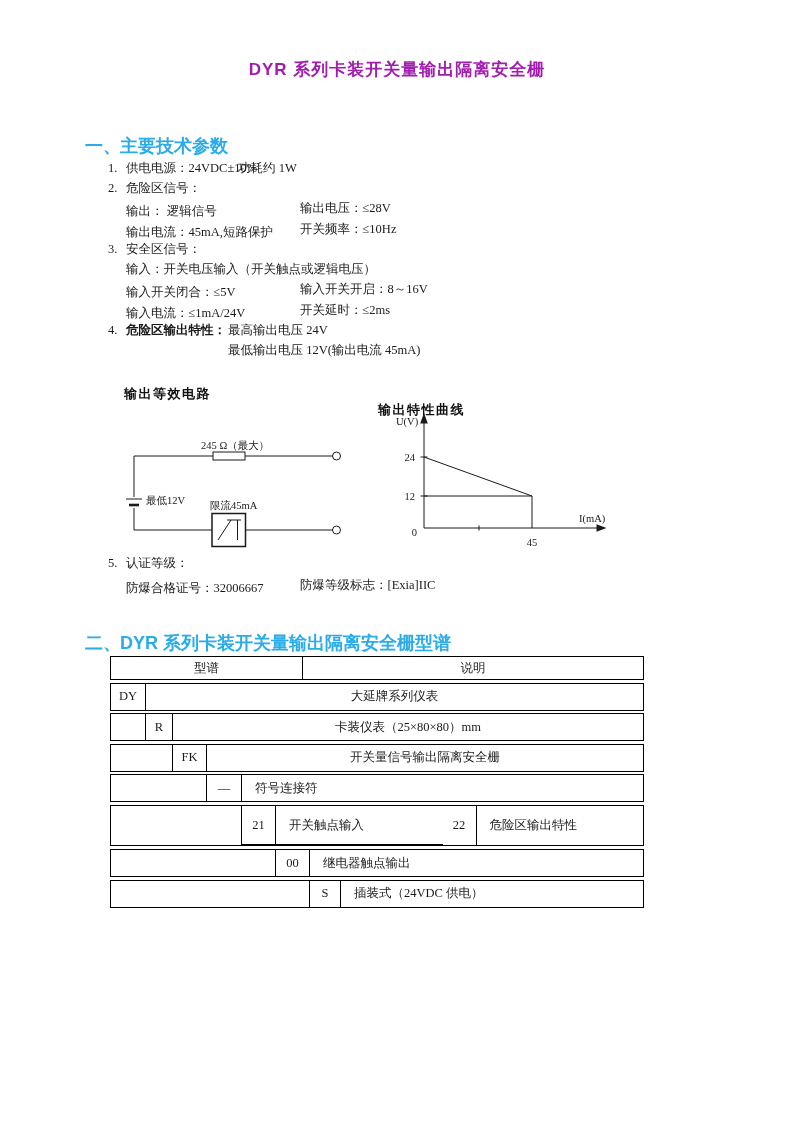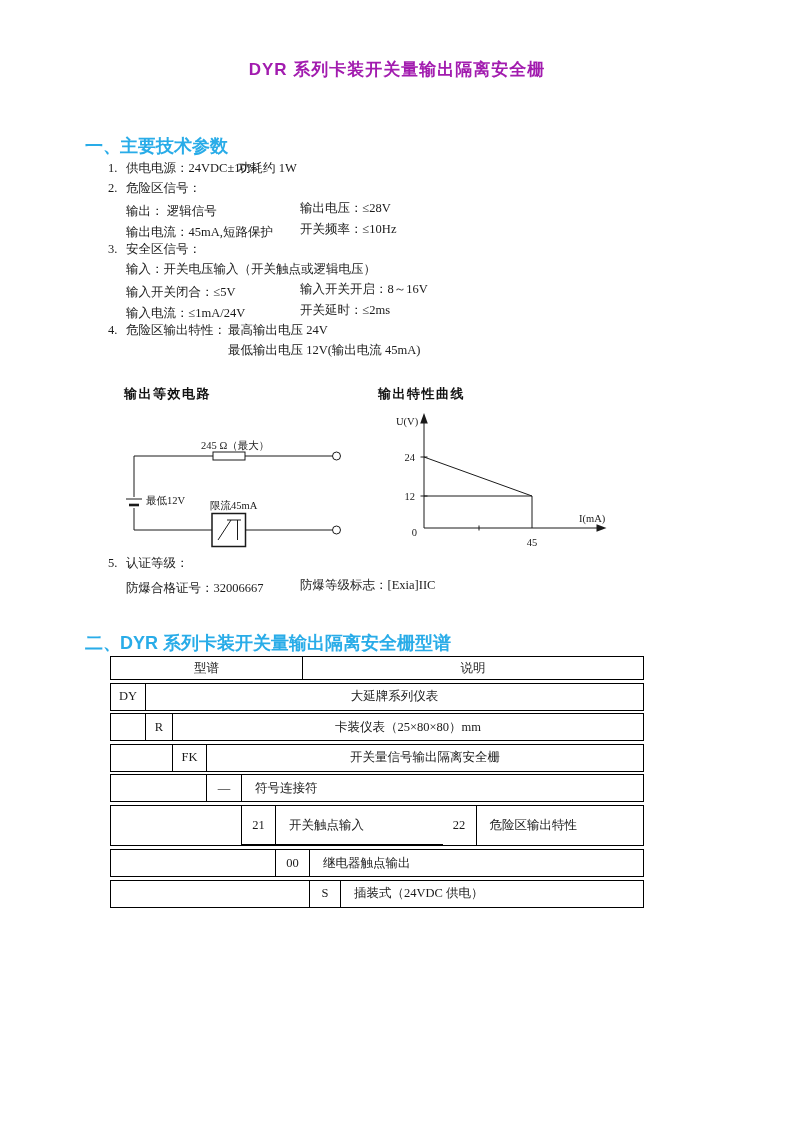--- a/index.html
+++ b/index.html
@@ -27,29 +27,29 @@
   .sec-h .sec-num { display:inline-block; width:35px; }
 
   .spec-list { position:absolute; left:108px; top:158px; font-size:12.5px; }
   .cert-list { position:absolute; left:108px; top:553px; font-size:12.5px; }
   .sline { display:flex; height:20.3px; align-items:center; white-space:pre; }
   .cert-list .sline { height:21.5px; }
   .sline .num { display:inline-block; width:18px; }
   .sline .c1 { display:inline-block; }
   .w174 { width:174px;margin-top:6px; }
   .w112 { width:112px; }
-  .w102 { width:102px; }
+  .w102 { width:102px;font-weight:bold; }
 
   .diag-title {
     position:absolute; top:385px; font-size:13px; font-weight:bold;
     font-family:"Liberation Sans","DejaVu Sans",sans-serif;
     letter-spacing:1.5px; color:#111; white-space:nowrap;
   }
   #circuit-title { left:124px; }
-  #curve-title   { left:378px; }
+  #curve-title   { left:378px;margin-top:16px; }
   svg { position:absolute; overflow:visible; }
   #circuit-svg { left:118px; top:432px; width:235px; height:125px; }
   #curve-svg   { left:390px; top:408px; width:240px; height:148px; }
   .svgt { font-family:"Liberation Serif","DejaVu Serif",serif; font-size:10.5px; fill:#1a1a1a; }
 
   .model-table { position:absolute; left:110px; top:652px; width:534px; font-size:12.5px; }
   .trow {
     display:flex; align-items:stretch; border:1.5px solid #000;
     height:28px; margin-top:2.6px; background:#fff;
   }

